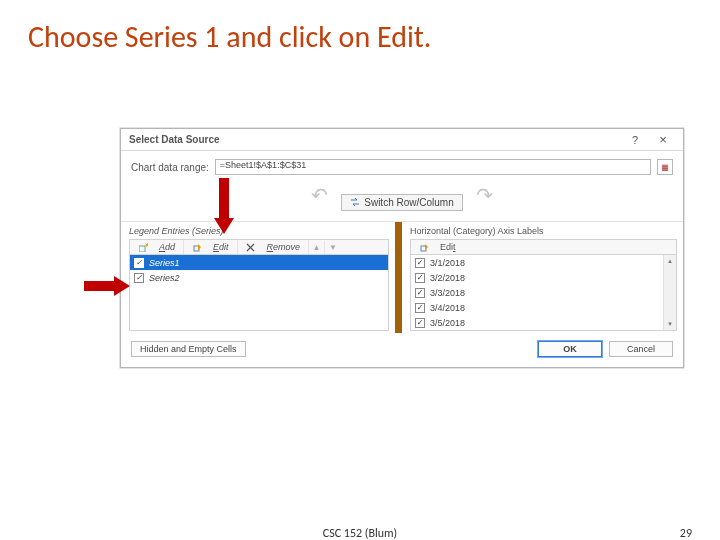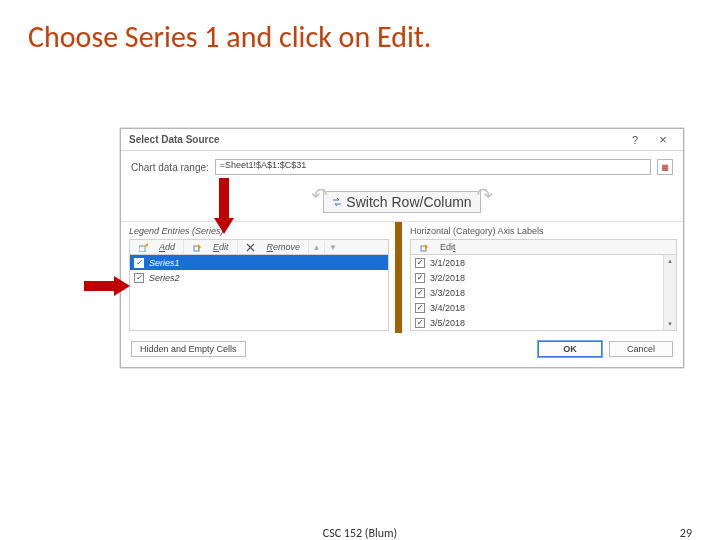--- a/index.html
+++ b/index.html
@@ -89,21 +89,21 @@
     position: relative;
     height: 40px;
   }
   .switch-btn {
     border: 1px solid #bcbcbc;
     padding: 2px 8px;
     display: flex;
     align-items: center;
     gap: 4px;
     background: #f5f5f5;
-    font-size: 14px;
+    font-size: 10px;
   }
   .arc-arrow {
     position: absolute;
     top: 2px;
     color: #c4c4c4;
     font-size: 20px;
   }
   .arc-left { left: 190px; transform: scaleX(-1); }
   .arc-right { right: 190px; }
 

